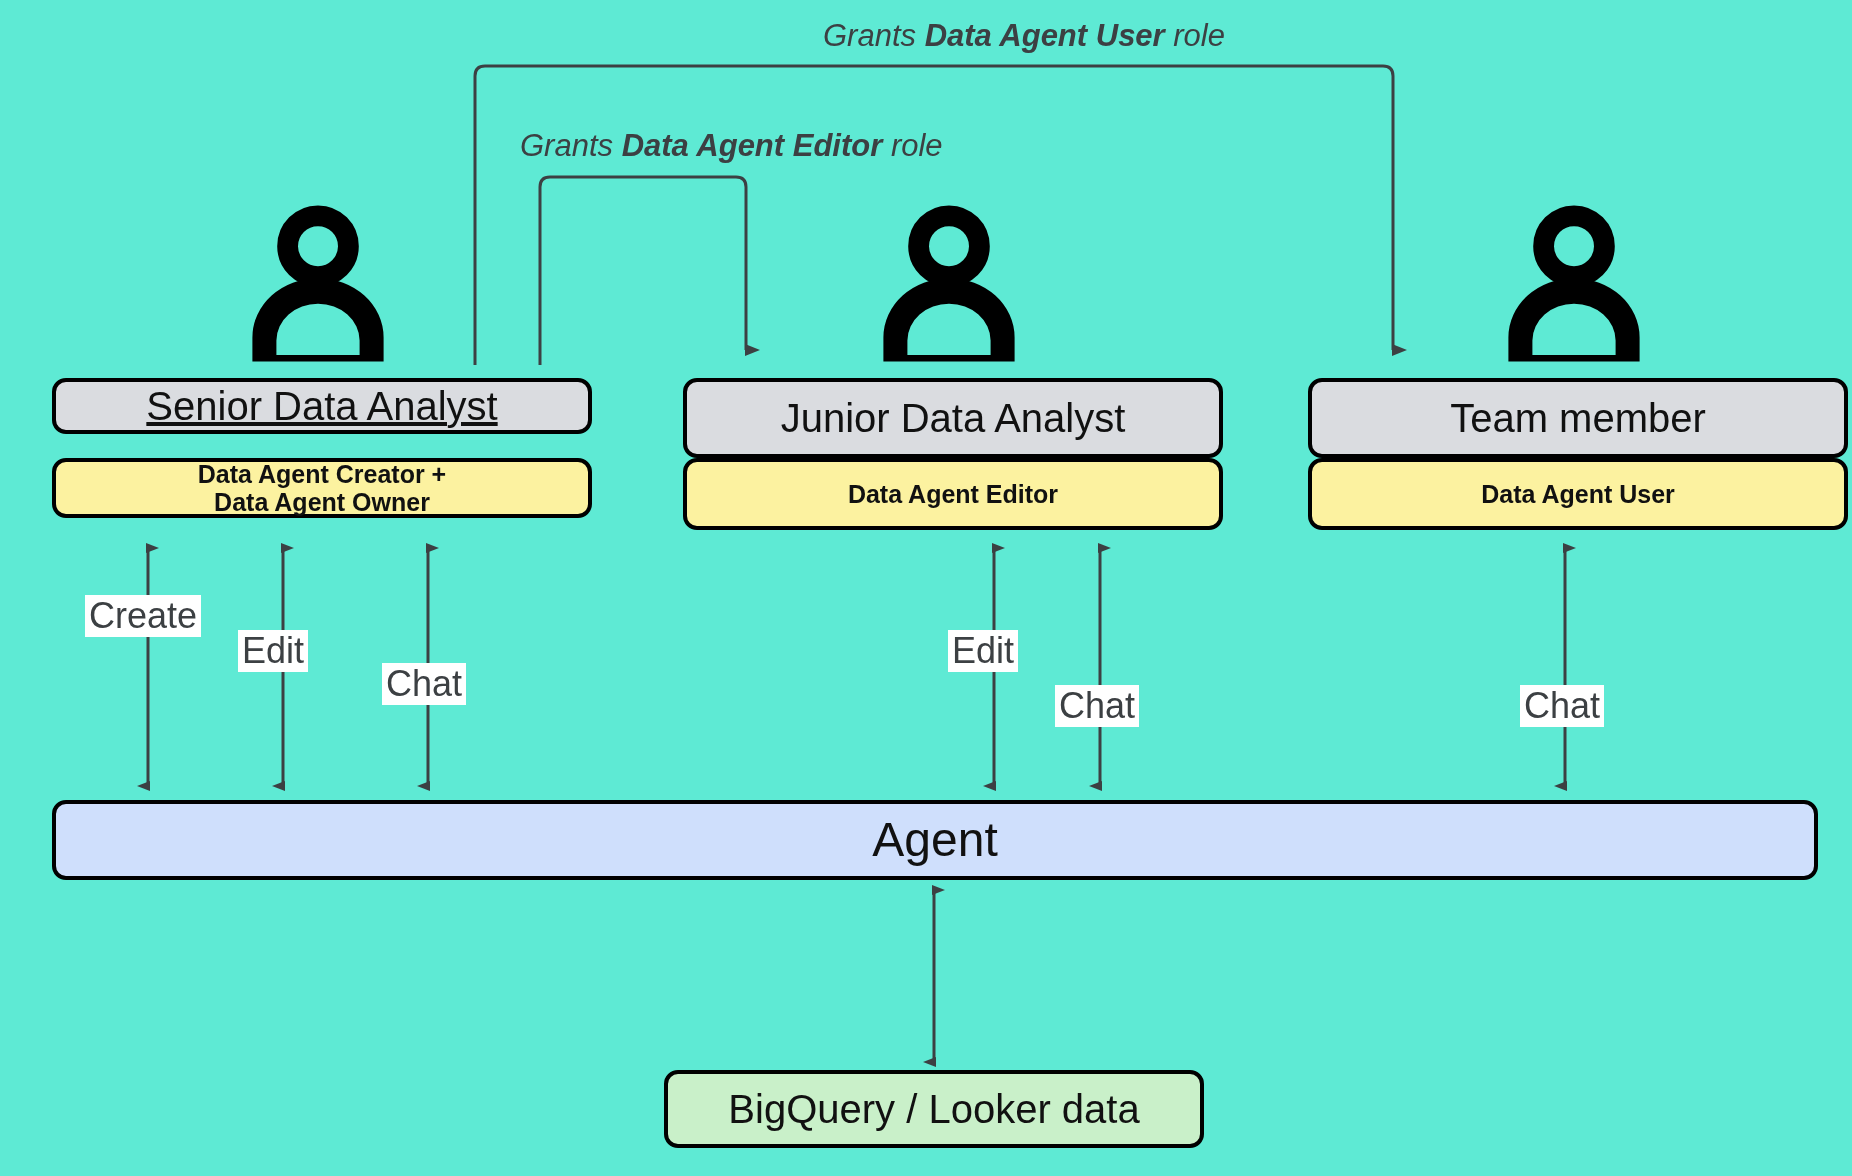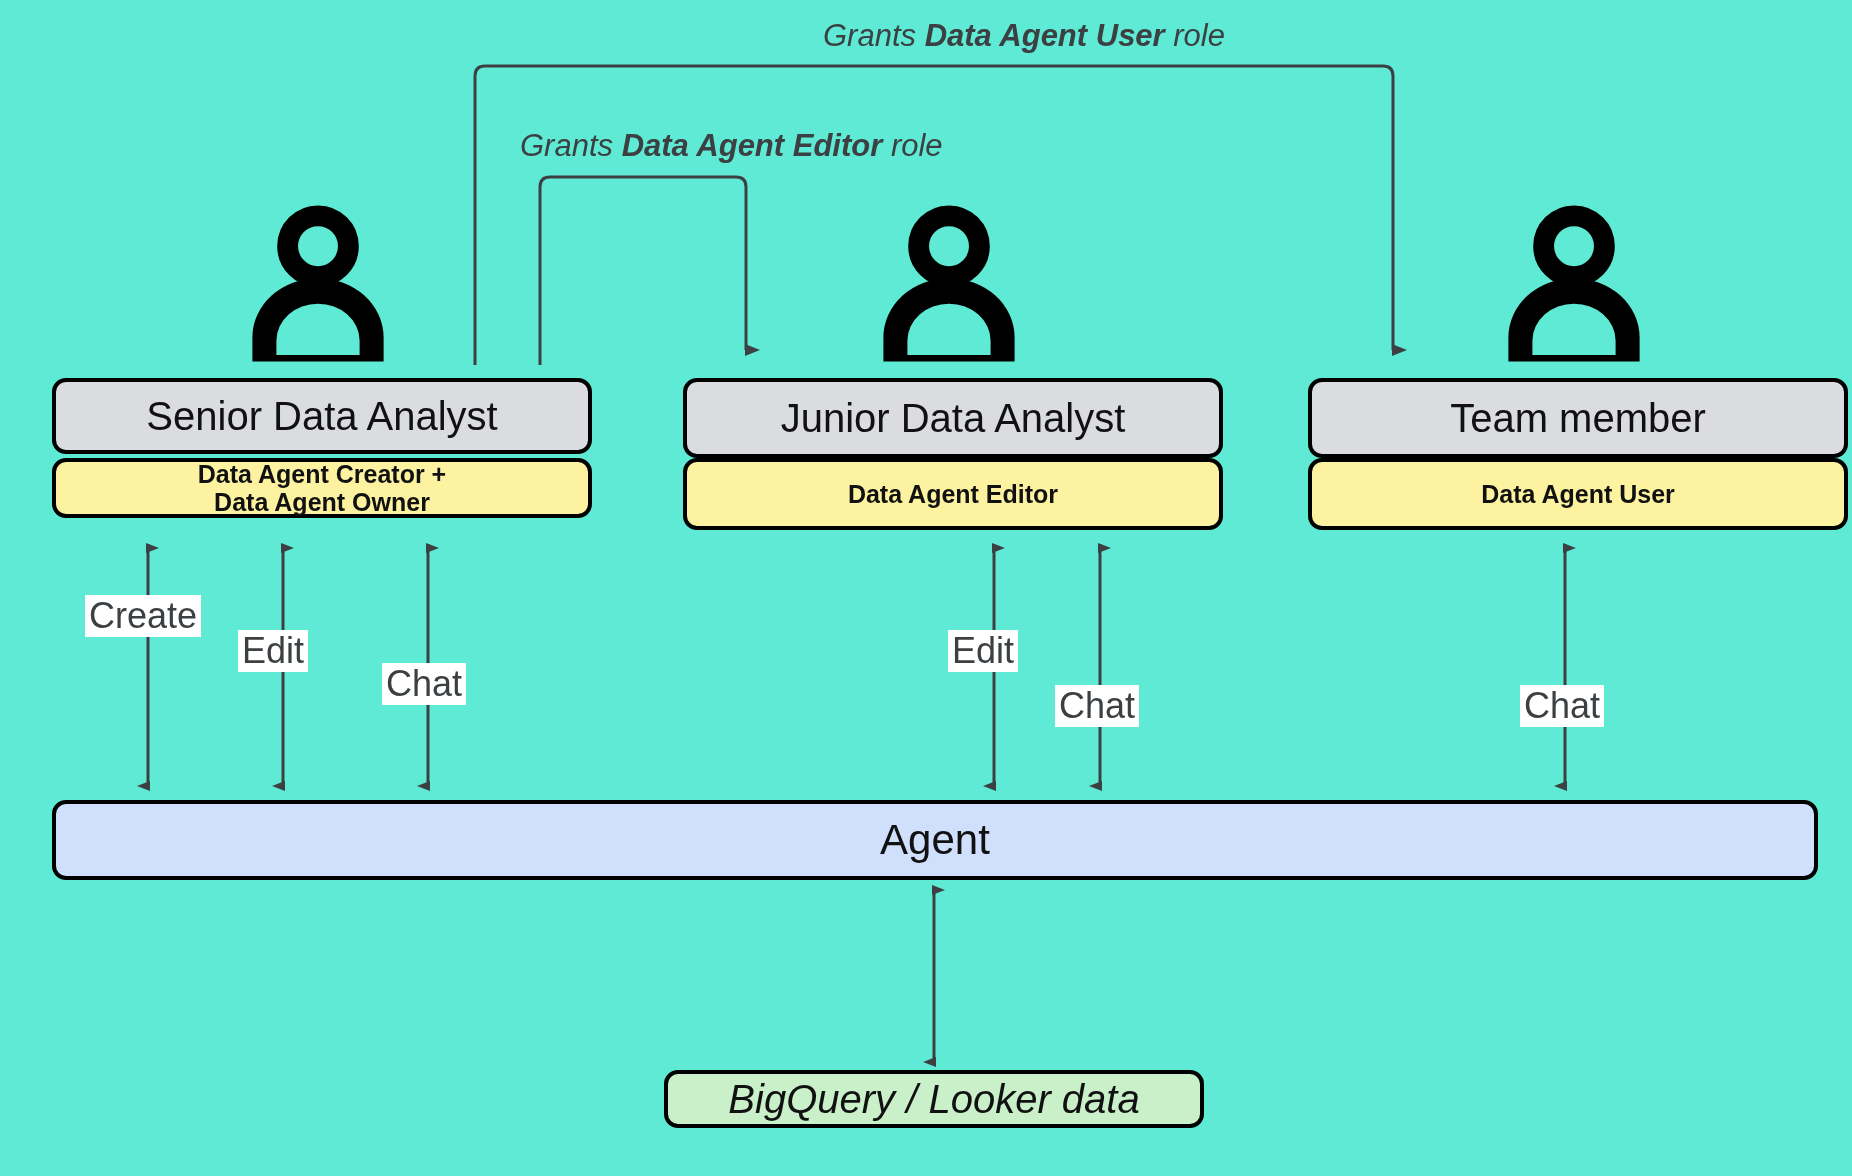--- a/index.html
+++ b/index.html
@@ -41,21 +41,21 @@
     font-weight: 400;
   }
   .role-badge {
     background: #fcf2a0;
     font-size: 25px;
     font-weight: bold;
     color: #111111;
   }
   .agent-bar {
     background: #cfdffc;
-    font-size: 42px;
+    font-size: 48px;
     color: #111111;
   }
   .data-store {
     background: #c9f0c9;
     font-size: 40px;
     color: #111111;
   }
   .grant-label {
     position: absolute;
     font-size: 31px;
@@ -138,21 +138,21 @@
   </div>
 
   <div class="person-icon" style="left:1494px; top:203px;">
     <svg width="160" height="160" viewBox="0 0 100 100" aria-hidden="true">
       <circle cx="50" cy="27" r="19" fill="none" stroke="#000" stroke-width="13"></circle>
       <path d="M9 99 L9 84 A41 37 0 0 1 91 84 L91 99 Z
                M24 86 L24 95 L76 95 L76 86 A26 23 0 0 0 24 86 Z" fill="#000" fill-rule="evenodd"></path>
     </svg>
   </div>
 
-  <div class="node role-title" style="left:52px; top:378px; width:540px; height:76px;">
+  <div class="node role-title" style="left:52px; top:378px; width:540px; height:56px;text-decoration:underline;">
     <span>Senior Data Analyst</span>
   </div>
   <div class="node role-badge" style="left:52px; top:458px; width:540px; height:60px; flex-direction:column;">
     <span>Data Agent Creator +</span>
     <span>Data Agent Owner</span>
   </div>
 
   <div class="node role-title" style="left:683px; top:378px; width:540px; height:80px;">
     <span>Junior Data Analyst</span>
   </div>
@@ -183,17 +183,17 @@
     <span>Chat</span>
   </div>
   <div class="edge-label" style="left:1520px; top:685px;">
     <span>Chat</span>
   </div>
 
   <div class="node agent-bar" style="left:52px; top:800px; width:1766px; height:80px;">
     <span>Agent</span>
   </div>
 
-  <div class="node data-store" style="left:664px; top:1070px; width:540px; height:58px;font-style:italic;">
+  <div class="node data-store" style="left:664px; top:1070px; width:540px; height:78px;">
     <span>BigQuery / Looker data</span>
   </div>
 
 </div>
 
 </body></html>

